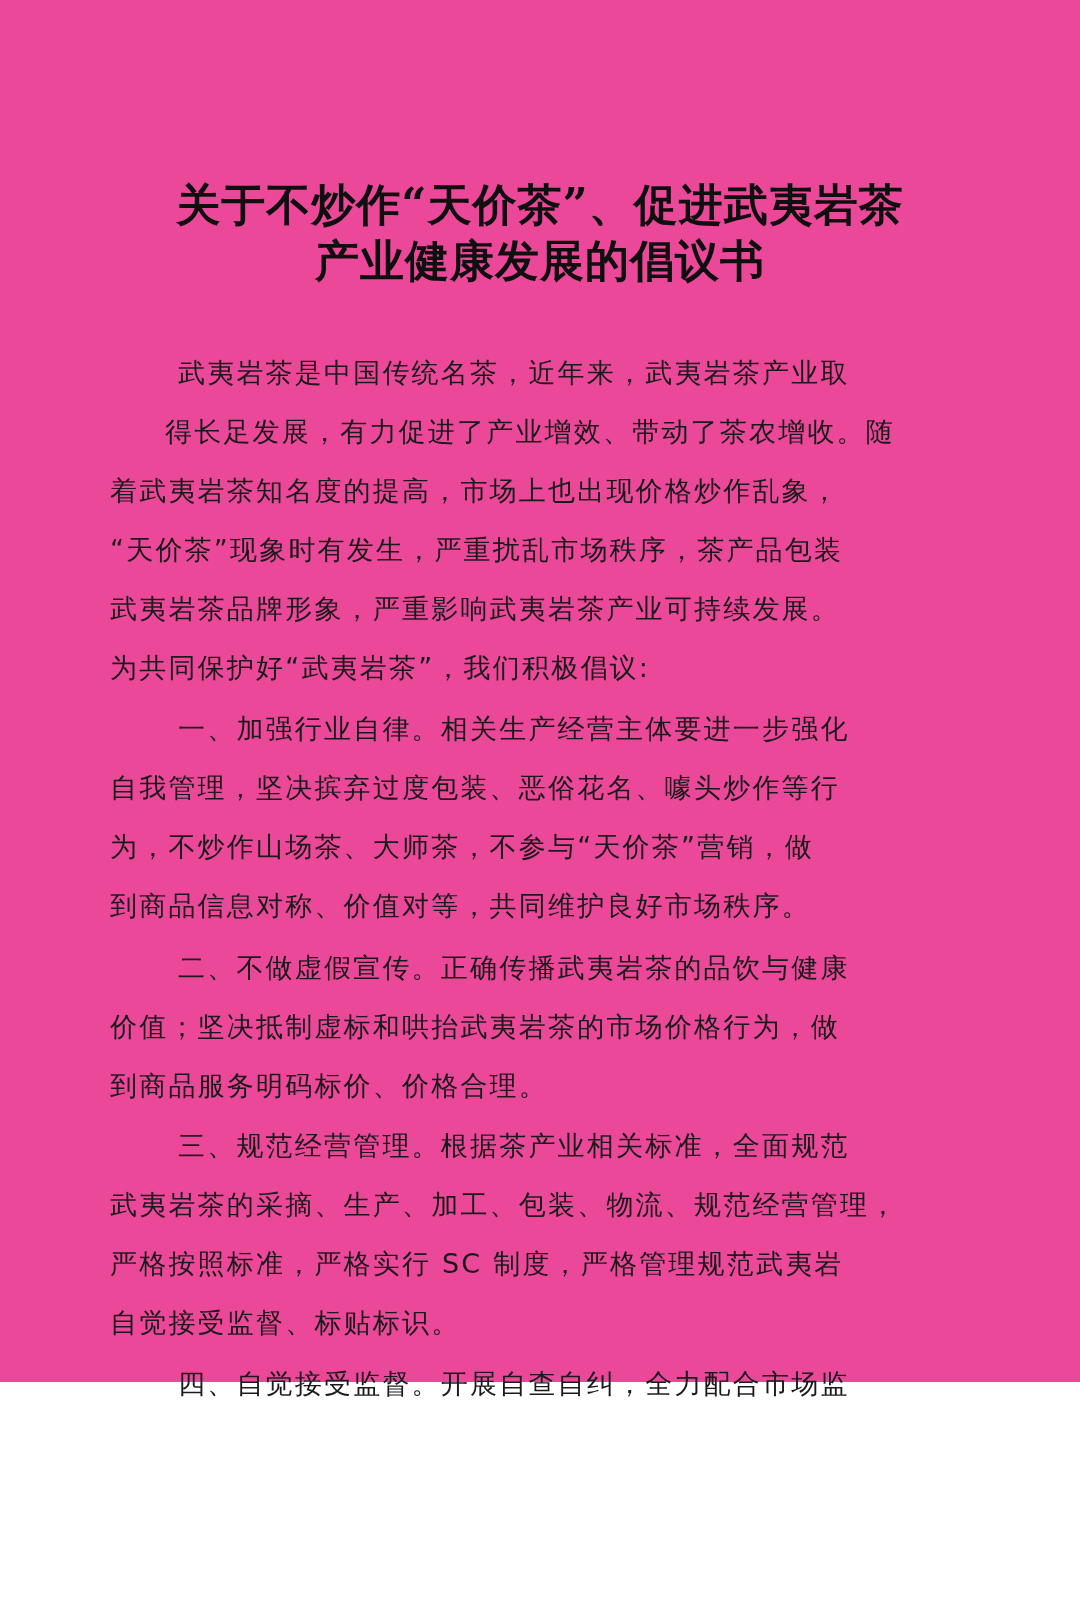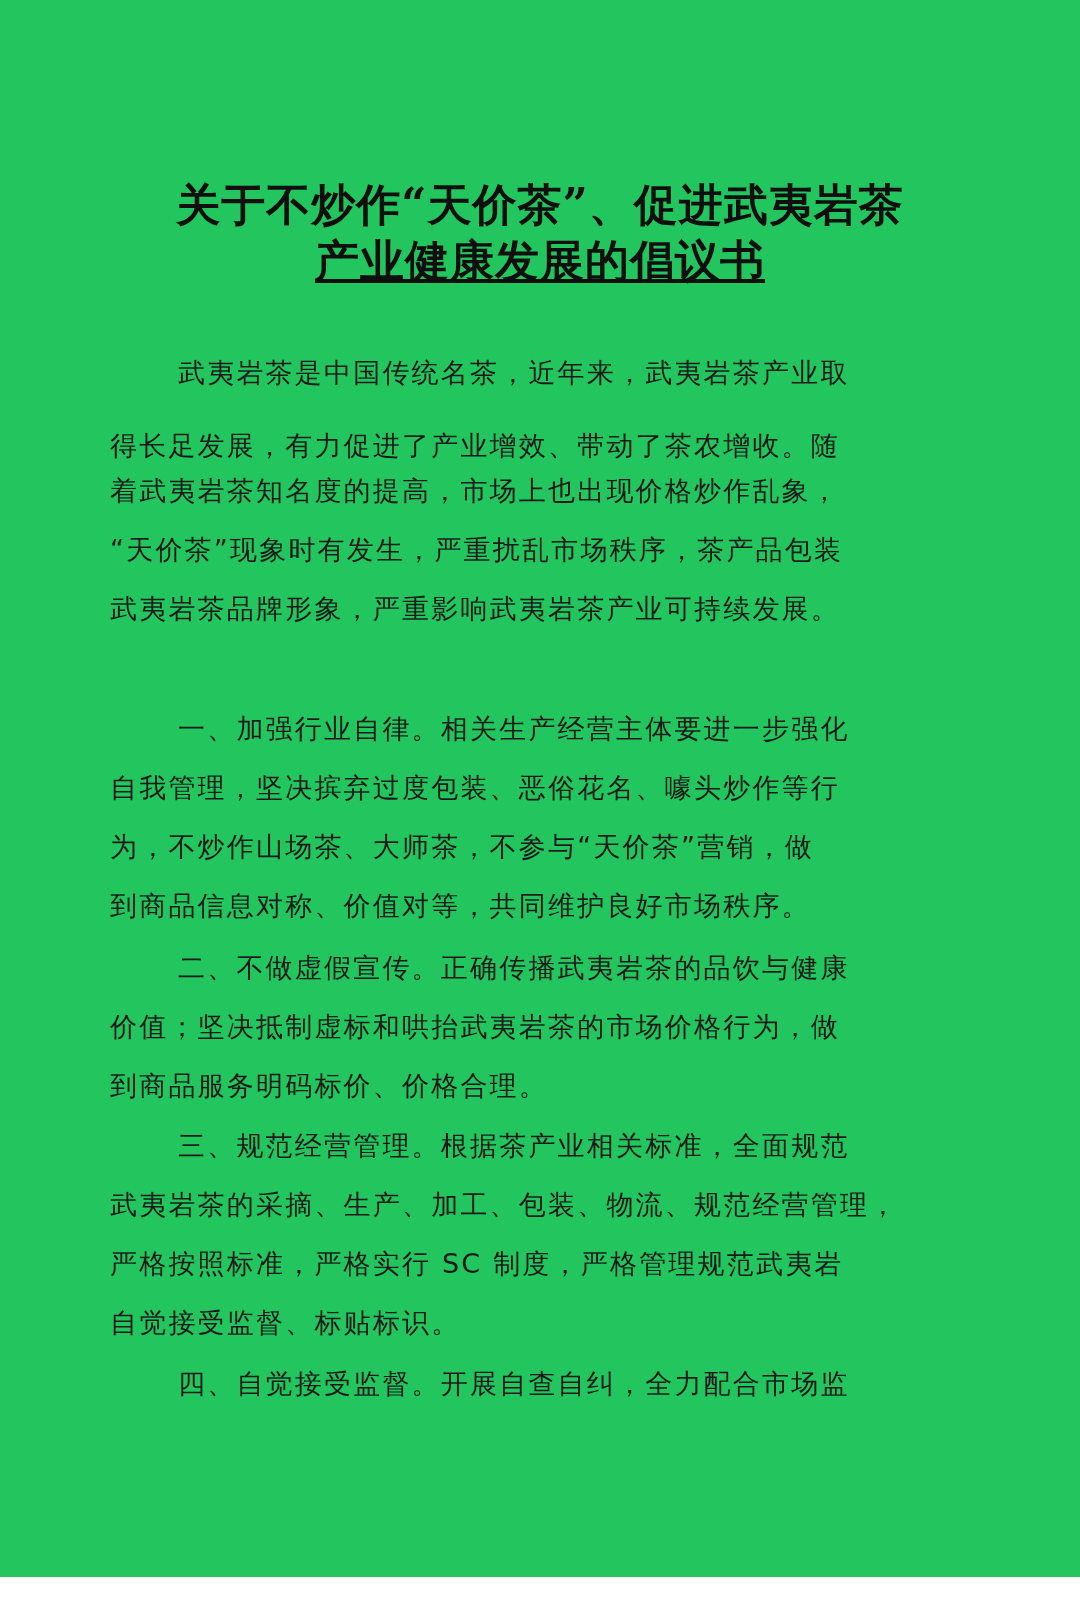--- a/index.html
+++ b/index.html
@@ -1,43 +1,44 @@
 <!DOCTYPE html>
 <html><head>
 <meta charset="utf-8">
 <style>
   html, body { margin: 0; padding: 0; background: #ffffff; }
   body { width: 1080px; height: 1597px; position: relative; overflow: hidden; }
-  .page { position: absolute; left: 0; top: 0; width: 1080px; height: 1577px; background: #22c55e; }
+  .page { position: absolute; left: 0; top: 0; width: 1080px; height: 1382px; background: #ec4899; }
   .title-line {
     position: absolute; left: 0; width: 1080px; text-align: center;
     font-family: "DejaVu Serif", "Liberation Serif", serif;
     font-weight: bold; font-size: 44px; color: #0f0f0f; white-space: nowrap;
     letter-spacing: 1px;
   }
   .body-line {
     position: absolute; left: 110px; width: 840px;
     font-family: "DejaVu Sans", "Liberation Sans", sans-serif;
     font-size: 27px; color: #1a1a1a; white-space: nowrap;
     letter-spacing: 2.2px;
   }
   .indent { left: 178px; width: 772px; }
 </style>
 </head>
 <body>
 
 <div class="page">
   <div class="title-line" style="top:176px;">关于不炒作“天价茶”、促进武夷岩茶</div>
-  <div class="title-line" style="top:232px;text-decoration:underline;">产业健康发展的倡议书</div>
+  <div class="title-line" style="top:232px;">产业健康发展的倡议书</div>
 
   <div class="body-line indent" style="top:355px;">武夷岩茶是中国传统名茶，近年来，武夷岩茶产业取</div>
-  <div class="body-line" style="top:428px;">得长足发展，有力促进了产业增效、带动了茶农增收。随</div>
+  <div class="body-line" style="top:414px;text-align:center;">得长足发展，有力促进了产业增效、带动了茶农增收。随</div>
   <div class="body-line" style="top:473px;">着武夷岩茶知名度的提高，市场上也出现价格炒作乱象，</div>
   <div class="body-line" style="top:532px;">“天价茶”现象时有发生，严重扰乱市场秩序，茶产品包装</div>
   <div class="body-line" style="top:591px;">武夷岩茶品牌形象，严重影响武夷岩茶产业可持续发展。</div>
+  <div class="body-line" style="top:650px;">为共同保护好“武夷岩茶”，我们积极倡议:</div>
 
   <div class="body-line indent" style="top:711px;">一、加强行业自律。相关生产经营主体要进一步强化</div>
   <div class="body-line" style="top:770px;">自我管理，坚决摈弃过度包装、恶俗花名、噱头炒作等行</div>
   <div class="body-line" style="top:829px;">为，不炒作山场茶、大师茶，不参与“天价茶”营销，做</div>
   <div class="body-line" style="top:888px;">到商品信息对称、价值对等，共同维护良好市场秩序。</div>
 
   <div class="body-line indent" style="top:950px;">二、不做虚假宣传。正确传播武夷岩茶的品饮与健康</div>
   <div class="body-line" style="top:1009px;">价值；坚决抵制虚标和哄抬武夷岩茶的市场价格行为，做</div>
   <div class="body-line" style="top:1068px;">到商品服务明码标价、价格合理。</div>
 

